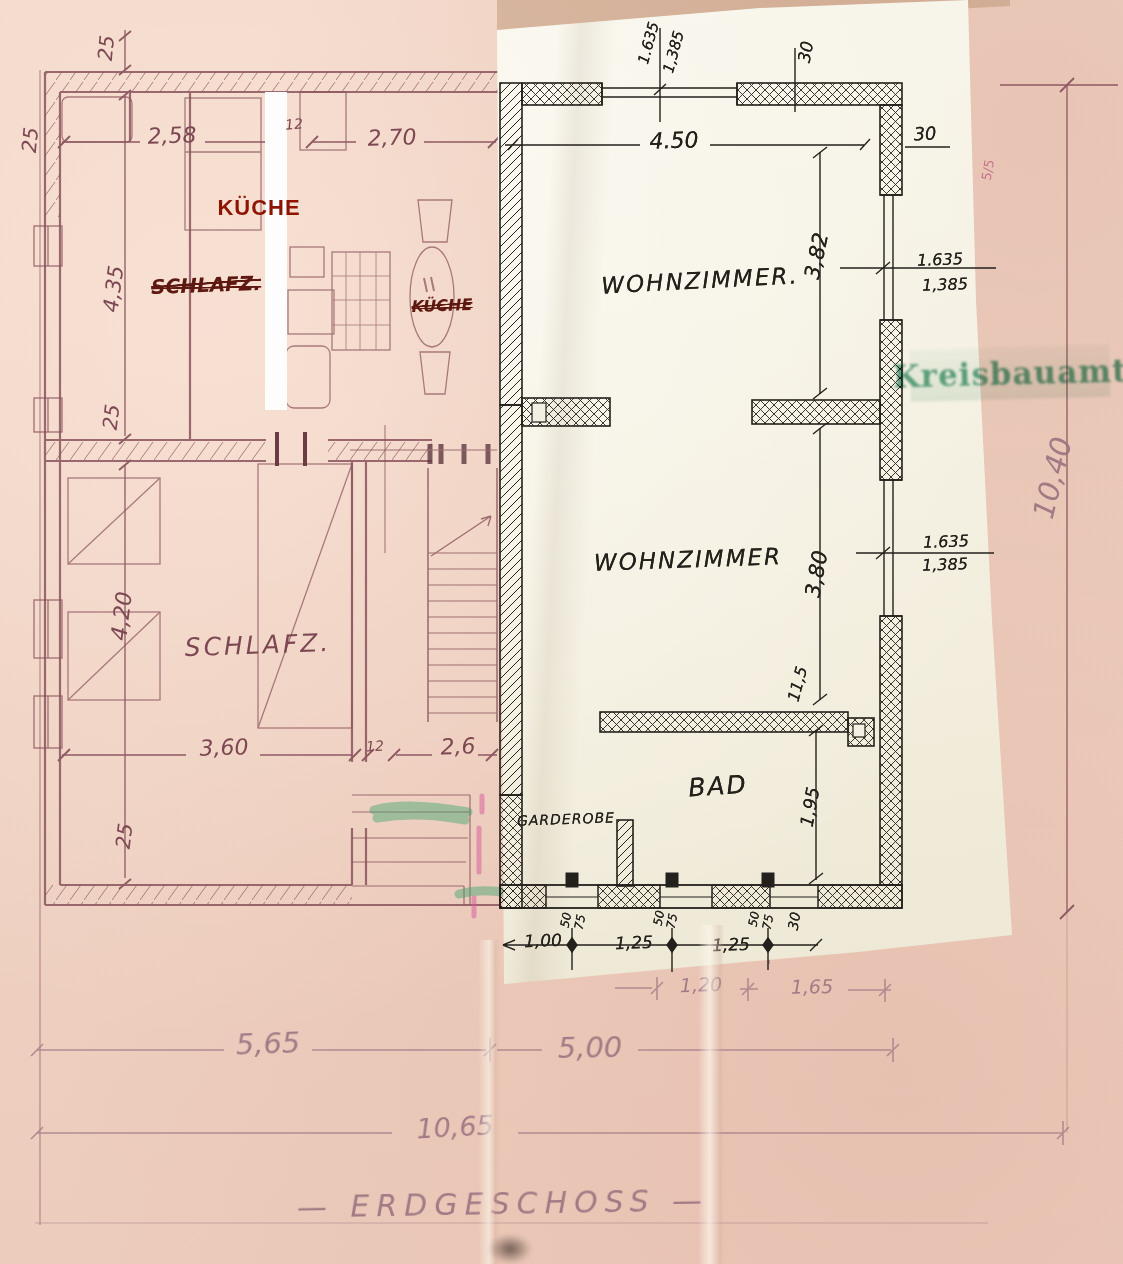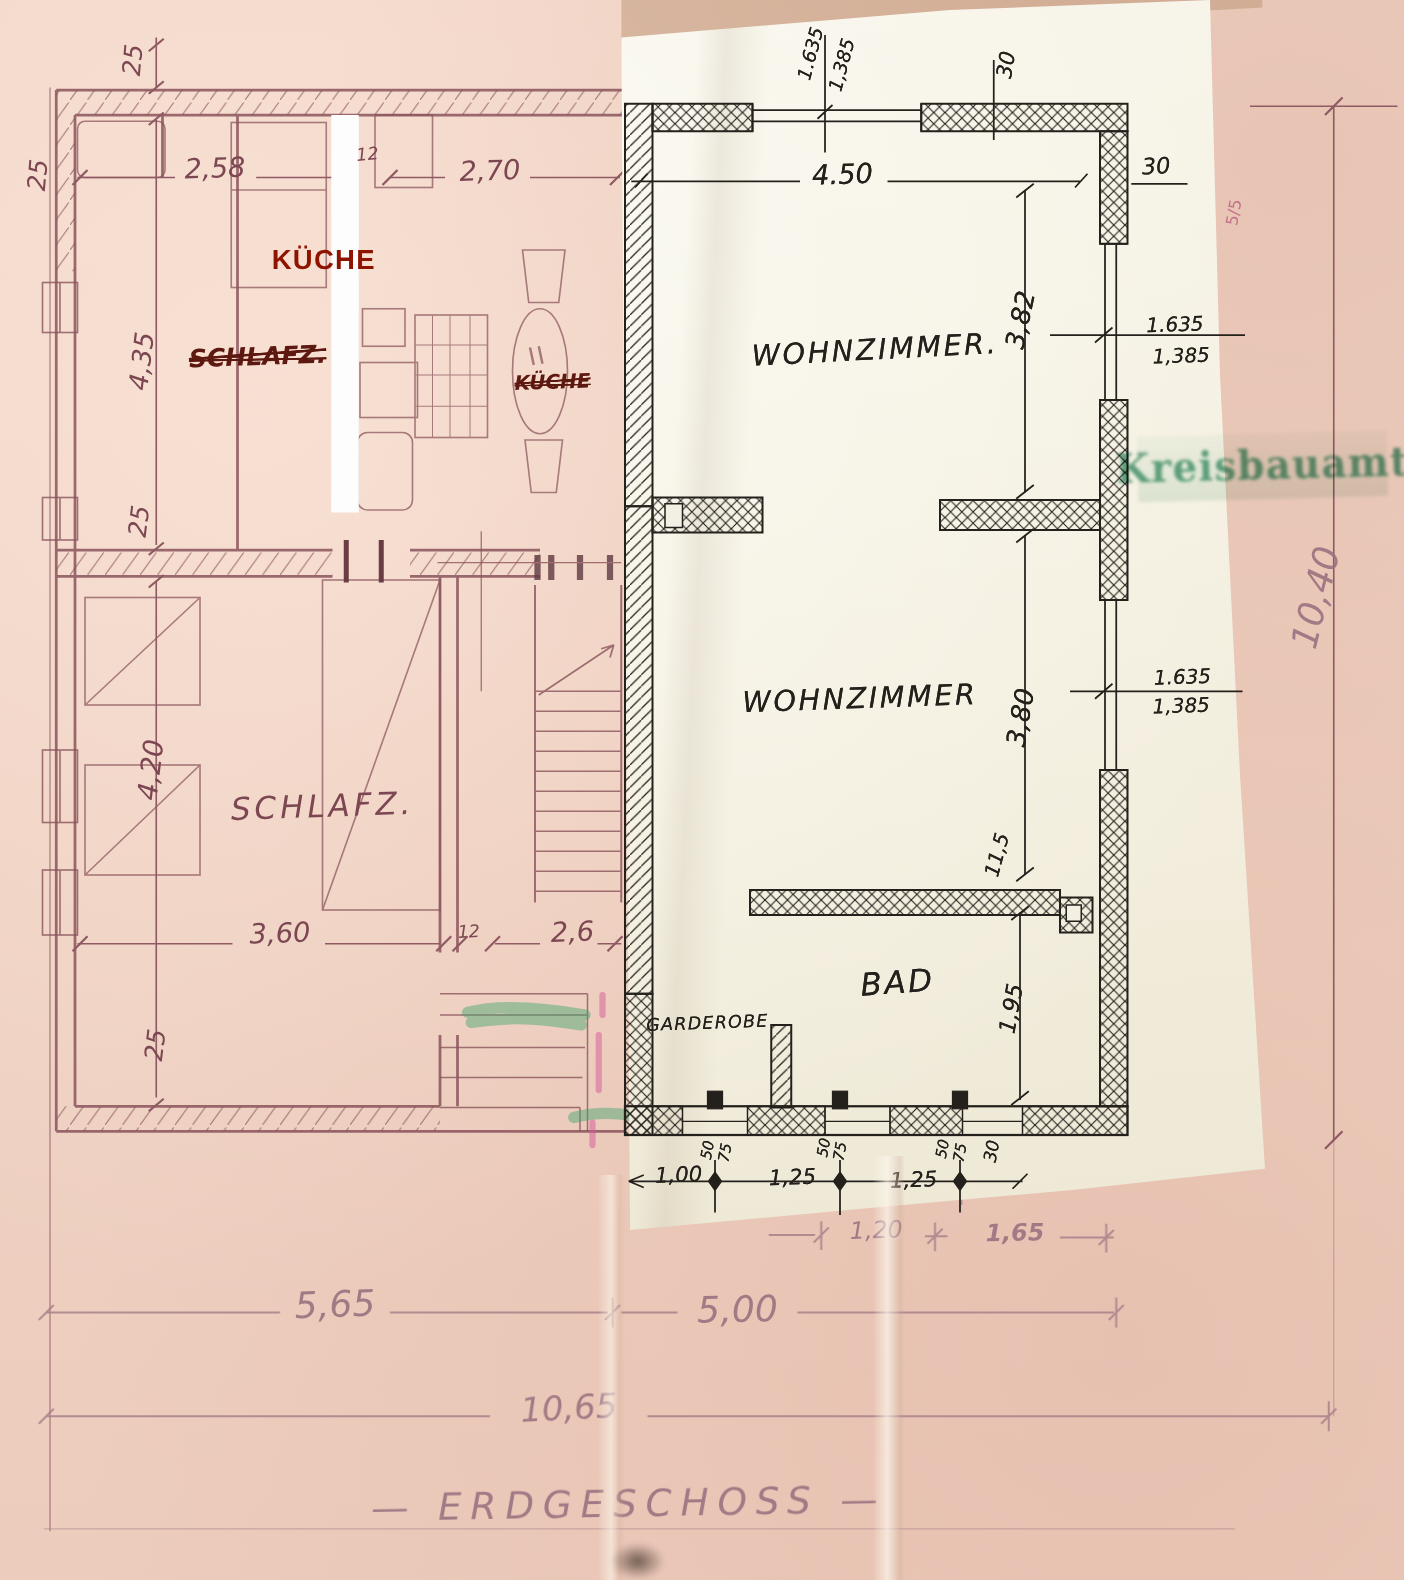--- a/index.html
+++ b/index.html
@@ -185,21 +185,21 @@
       <span class="lbl ink" style="left: 122px; top: 616px; font-size: 22px; transform: translate(-50%, -50%) rotate(-83deg);">4,20</span>
       <span class="lbl ink" style="left: 124px; top: 836px; font-size: 20px; transform: translate(-50%, -50%) rotate(-83deg);">25</span>
       <span class="lbl ink" style="left: 258px; top: 645px; font-size: 25px; letter-spacing: 3px; transform: translate(-50%, -50%) rotate(-2deg);">SCHLAFZ.</span>
       <span class="lbl ink" style="left: 224px; top: 748px; font-size: 22px; transform: translate(-50%, -50%) rotate(-2deg);">3,60</span>
       <span class="lbl ink" style="left: 375px; top: 746px; font-size: 14px; transform: translate(-50%, -50%) rotate(-3deg);">12</span>
       <span class="lbl ink" style="left: 458px; top: 747px; font-size: 22px; transform: translate(-50%, -50%) rotate(-2deg);">2,6</span>
       <span class="lbl pencil" style="left: 268px; top: 1044px; font-size: 29px; transform: translate(-50%, -50%) rotate(-2deg);">5,65</span>
       <span class="lbl pencil" style="left: 590px; top: 1048px; font-size: 29px; transform: translate(-50%, -50%) rotate(-1deg);">5,00</span>
       <span class="lbl pencil" style="left: 455px; top: 1127px; font-size: 27px; transform: translate(-50%, -50%) rotate(-3deg);">10,65</span>
       <span class="lbl pencil" style="left: 701px; top: 985px; font-size: 19px; transform: translate(-50%, -50%) rotate(-2deg);">1,20</span>
-      <span class="lbl pencil" style="left: 812px; top: 987px; font-size: 19px; transform: translate(-50%, -50%) rotate(-1deg); font-weight: bold;">1,65</span>
+      <span class="lbl pencil" style="left: 812px; top: 987px; font-size: 19px; transform: translate(-50%, -50%) rotate(-1deg);">1,65</span>
       <span class="lbl pencil" style="left: 1053px; top: 478px; font-size: 29px; transform: translate(-50%, -50%) rotate(-76deg);">10,40</span>
       <span class="lbl pink" style="left: 988px; top: 170px; font-size: 13px; transform: translate(-50%, -50%) rotate(-80deg);">5/5</span>
     </div>
 
   <div class="overlay-paper"></div>
 
   <svg class="layer" width="1123" height="1264" viewBox="0 0 1123 1264">
     <defs>
       <pattern id="xh" width="9" height="9" patternUnits="userSpaceOnUse">
         <path d="M0,9 L9,0 M0,0 L9,9" stroke="#24211c" stroke-width="0.9"></path>

